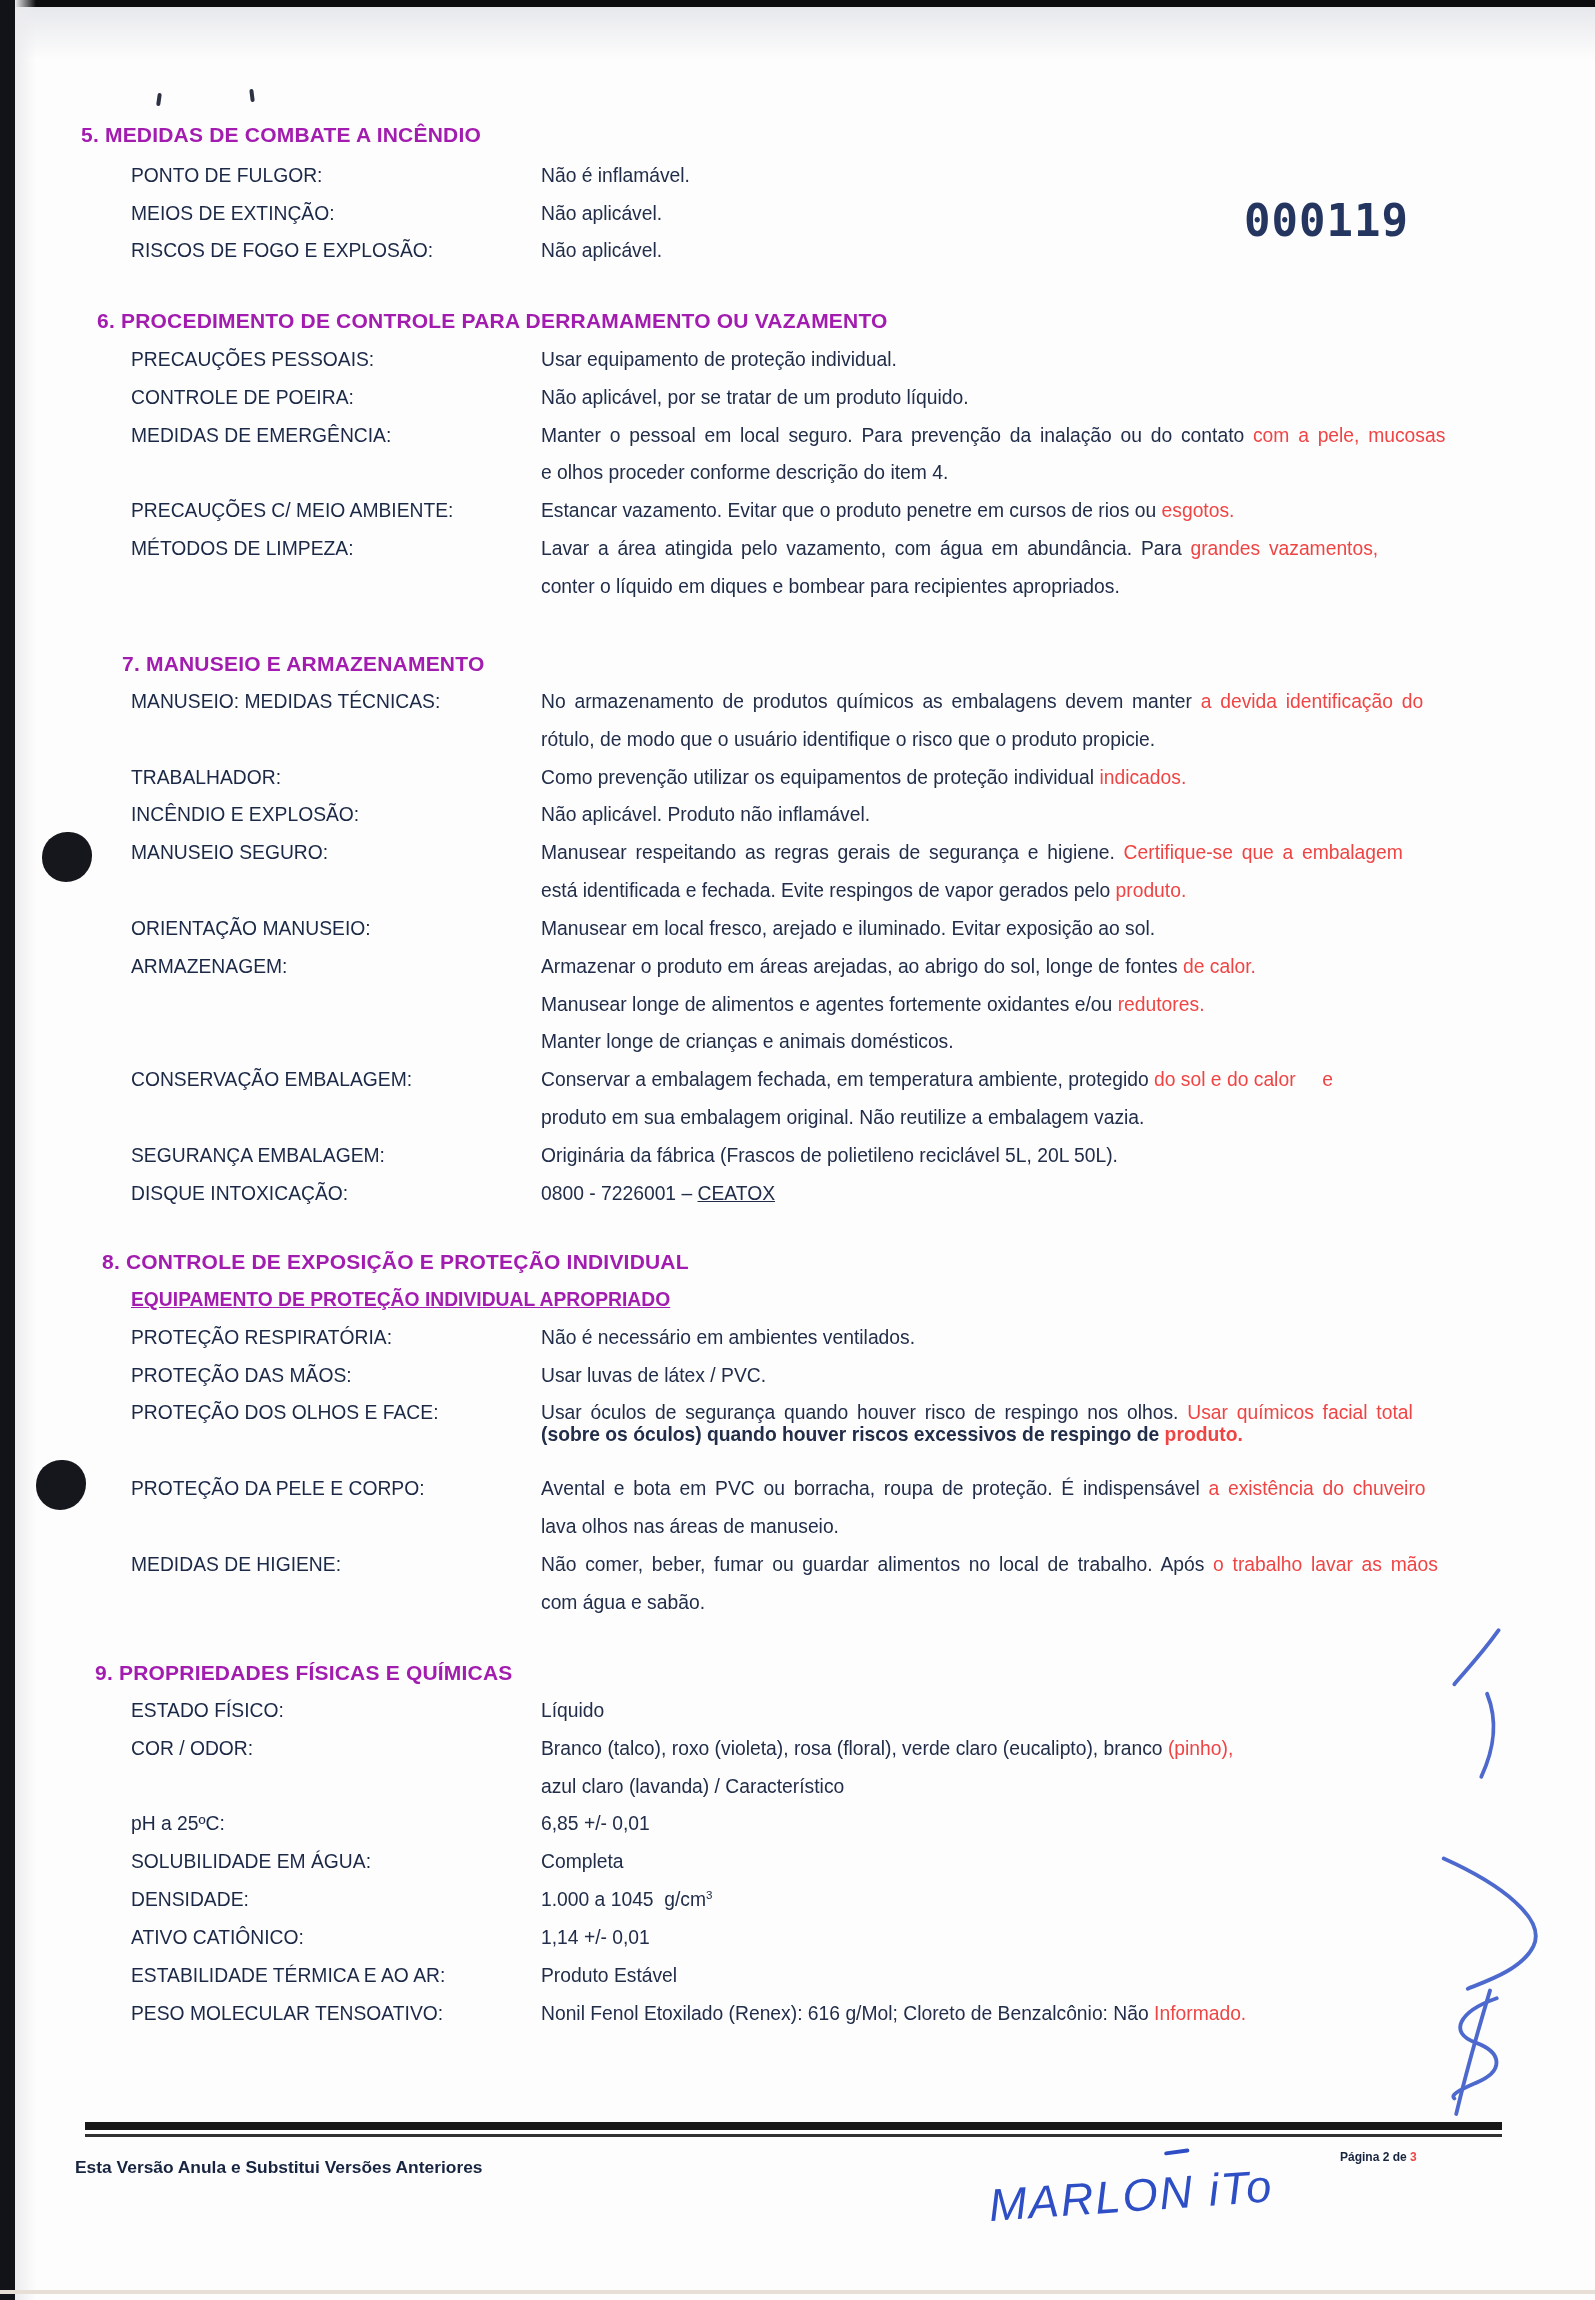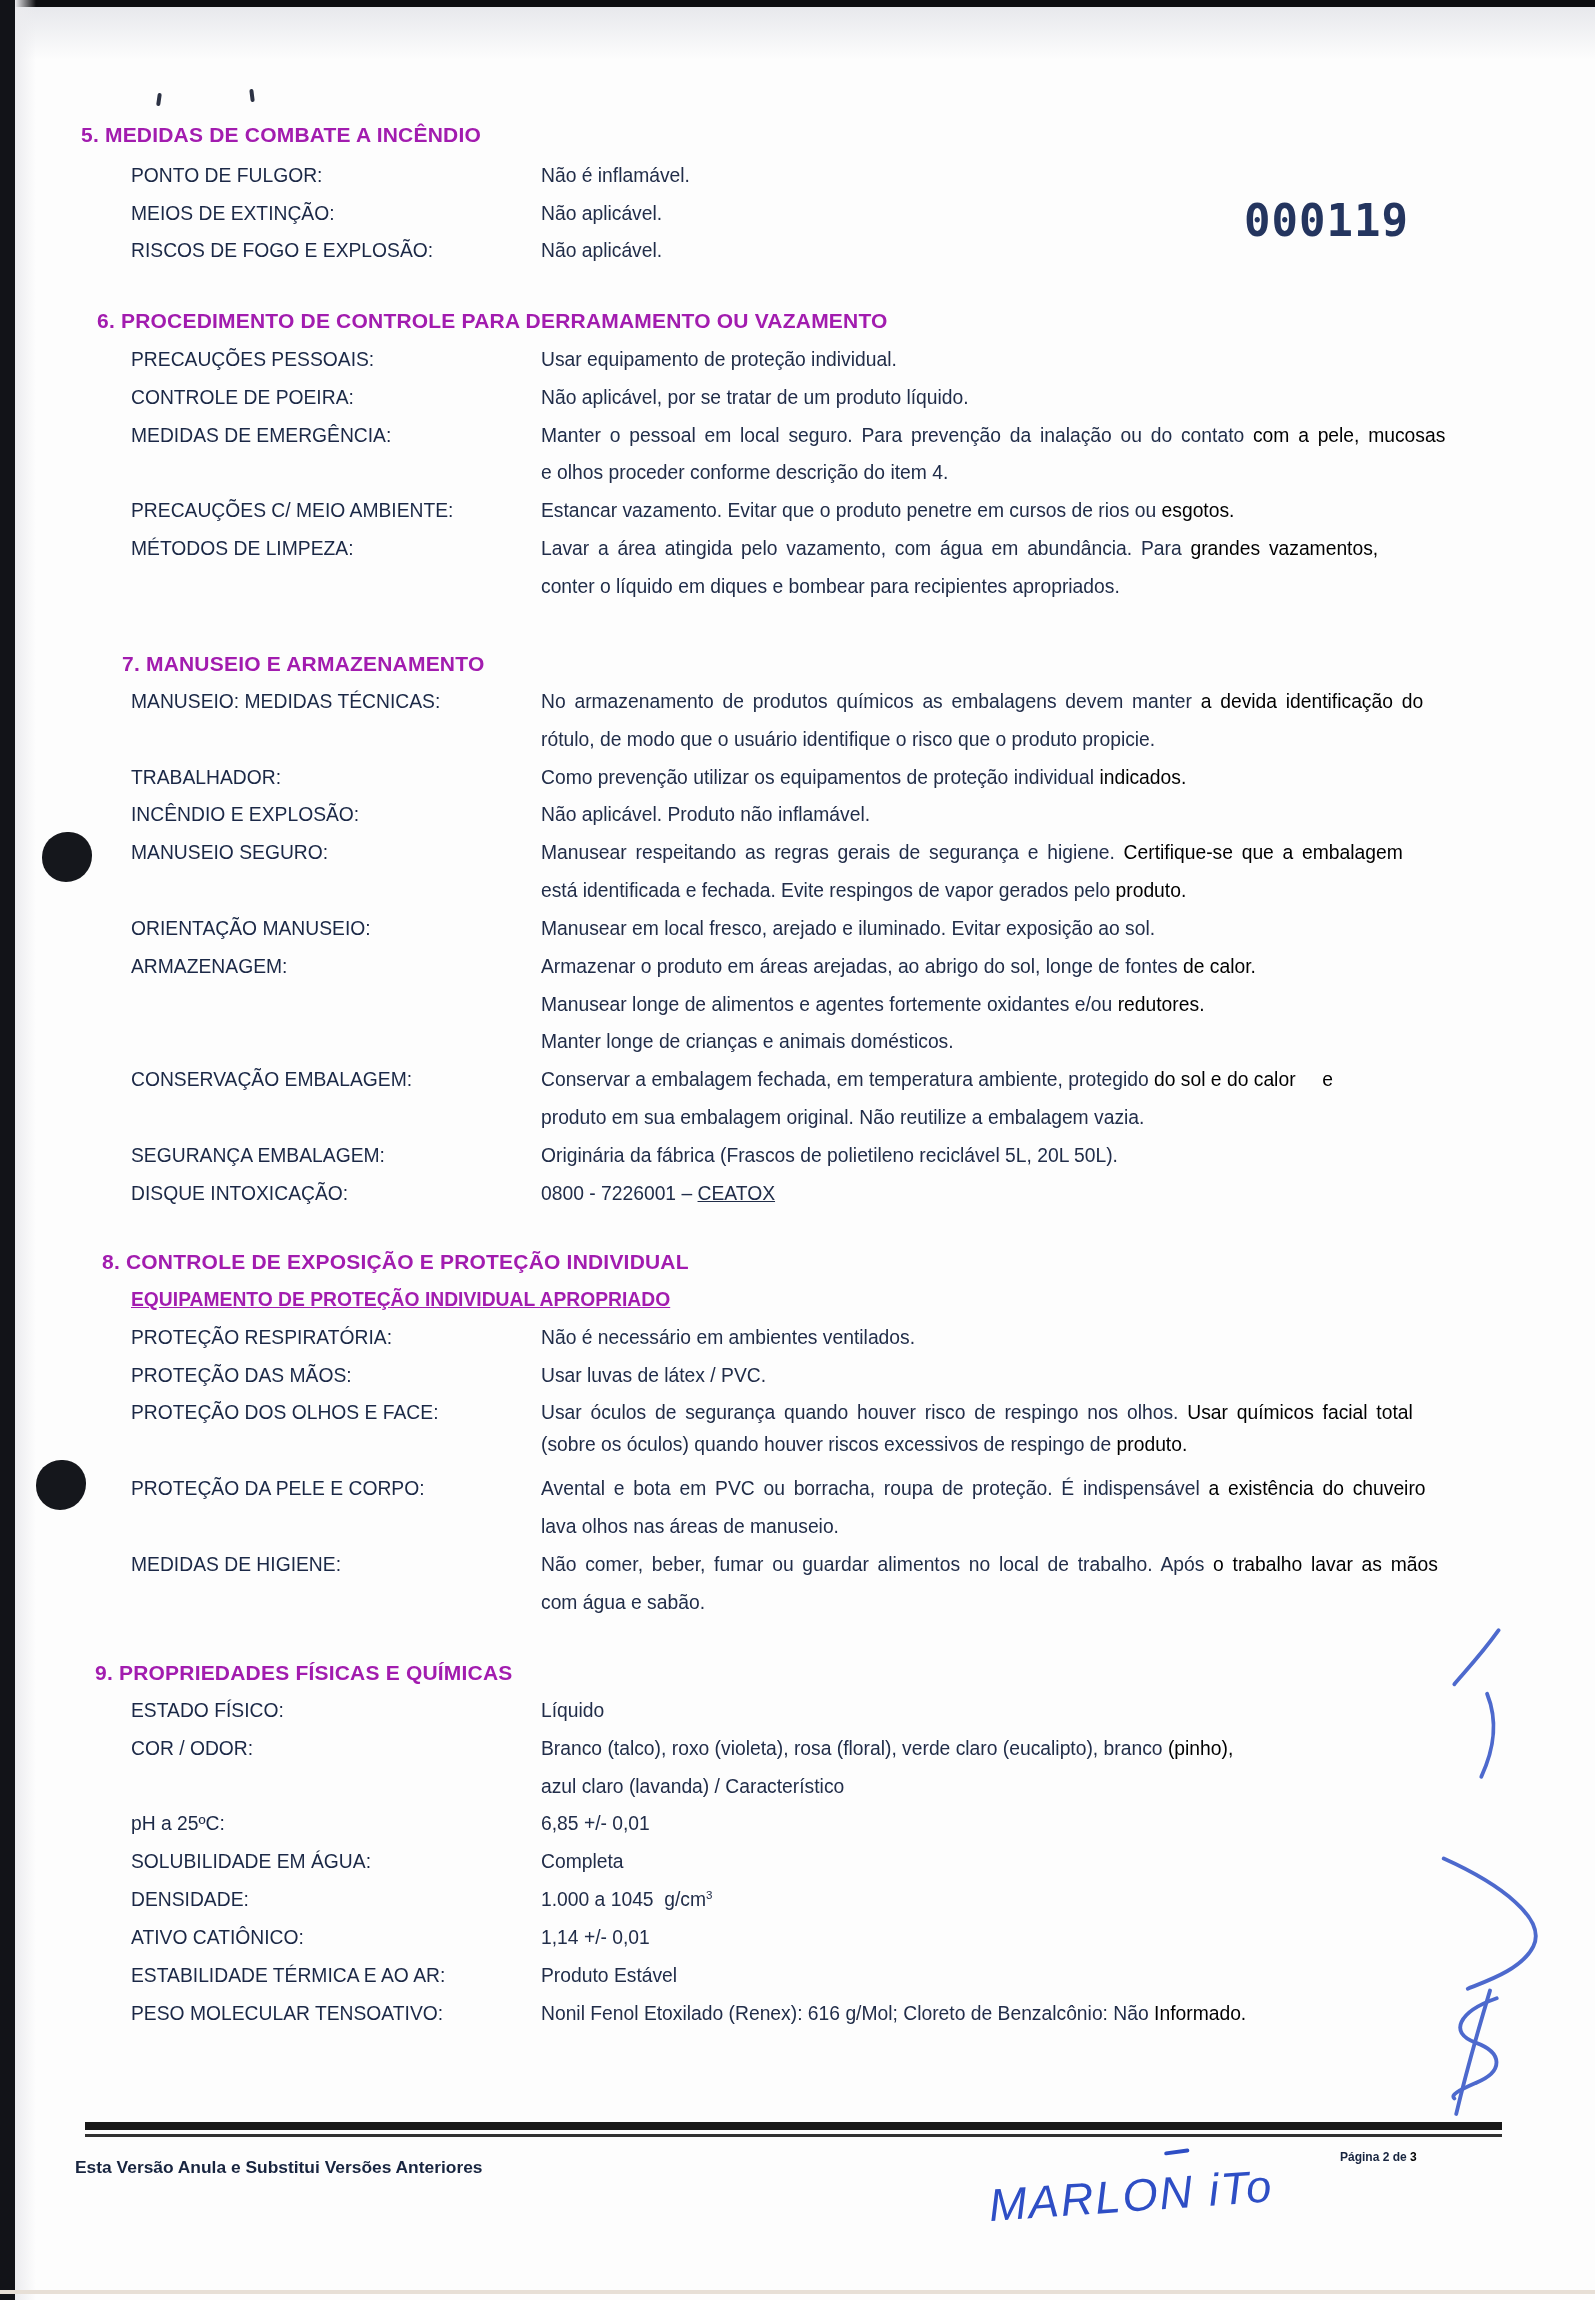--- a/index.html
+++ b/index.html
@@ -15,21 +15,21 @@
   .bline{position:absolute;left:0;top:2290px;width:100%;height:3.9px;background:#e7dfd6;}
   .tick{position:absolute;width:3.9px;height:12.6px;background:#2c3244;border-radius:1.9px;}
   .dot{position:absolute;width:50px;height:50px;border-radius:50% 46% 52% 48%;background:#15171c;}
   
   .section{position:absolute;left:0;width:100%;}
   .title{font-weight:bold;font-size:21px;line-height:25px;color:#a21caf;letter-spacing:0.2px;}
   .line{position:absolute;left:0;width:100%;height:39px;line-height:38px;font-size:19.3px;}
   .lab{position:absolute;left:131px;white-space:pre;color:#1b2846;}
   .val{position:absolute;left:541px;white-space:pre;}
   .sub{position:absolute;left:131px;font-weight:bold;text-decoration:underline;color:#a21caf;}
-  .blu{color:#000000;text-align:center;}
+  .blu{color:#ef4444;text-align:center;}
   .und{text-decoration:underline;}
   .sup{font-size:11.6px;vertical-align:super;line-height:0;}
   .fill{word-spacing:3.4px;}
   .stamp{position:absolute;left:1244px;top:195px;font-family:"DejaVu Sans Mono",monospace;
         font-weight:bold;font-size:44px;letter-spacing:1px;color:#24355f;}
   
   .rule1{position:absolute;left:85px;top:2122px;width:1417px;height:7.7px;background:#181818;}
   .rule2{position:absolute;left:85px;top:2134px;width:1417px;height:2.9px;background:#313131;}
   .fnote{position:absolute;left:75px;top:2157px;font-size:17.4px;font-weight:bold;color:#17243f;}
   .pnum{position:absolute;left:1340px;top:2150px;font-size:12px;font-weight:bold;color:#17243f;white-space:pre;}
@@ -162,21 +162,21 @@
           <span class="val"><span>Não é necessário em ambientes ventilados.</span></span>
         </div>
         <div class="line" style="top: 108px;">
           <span class="lab">PROTEÇÃO DAS MÃOS:</span>
           <span class="val"><span>Usar luvas de látex / PVC.</span></span>
         </div>
         <div class="line" style="top: 145px;">
           <span class="lab">PROTEÇÃO DOS OLHOS E FACE:</span>
           <span class="val fill"><span>Usar óculos de segurança quando houver risco de respingo nos olhos. </span><span class="blu">Usar químicos facial total</span></span>
         </div>
-        <div class="line" style="top: 177px;">
+        <div class="line" style="top: 167px; font-weight: bold;">
           <span class="val"><span>(sobre os óculos) quando houver riscos excessivos de respingo de </span><span class="blu">produto.</span></span>
         </div>
         <div class="line" style="top: 221px;">
           <span class="lab">PROTEÇÃO DA PELE E CORPO:</span>
           <span class="val fill"><span>Avental e bota em PVC ou borracha, roupa de proteção. É indispensável </span><span class="blu">a existência do chuveiro</span></span>
         </div>
         <div class="line" style="top: 259px;">
           <span class="val"><span>lava olhos nas áreas de manuseio.</span></span>
         </div>
         <div class="line" style="top: 297px;">

